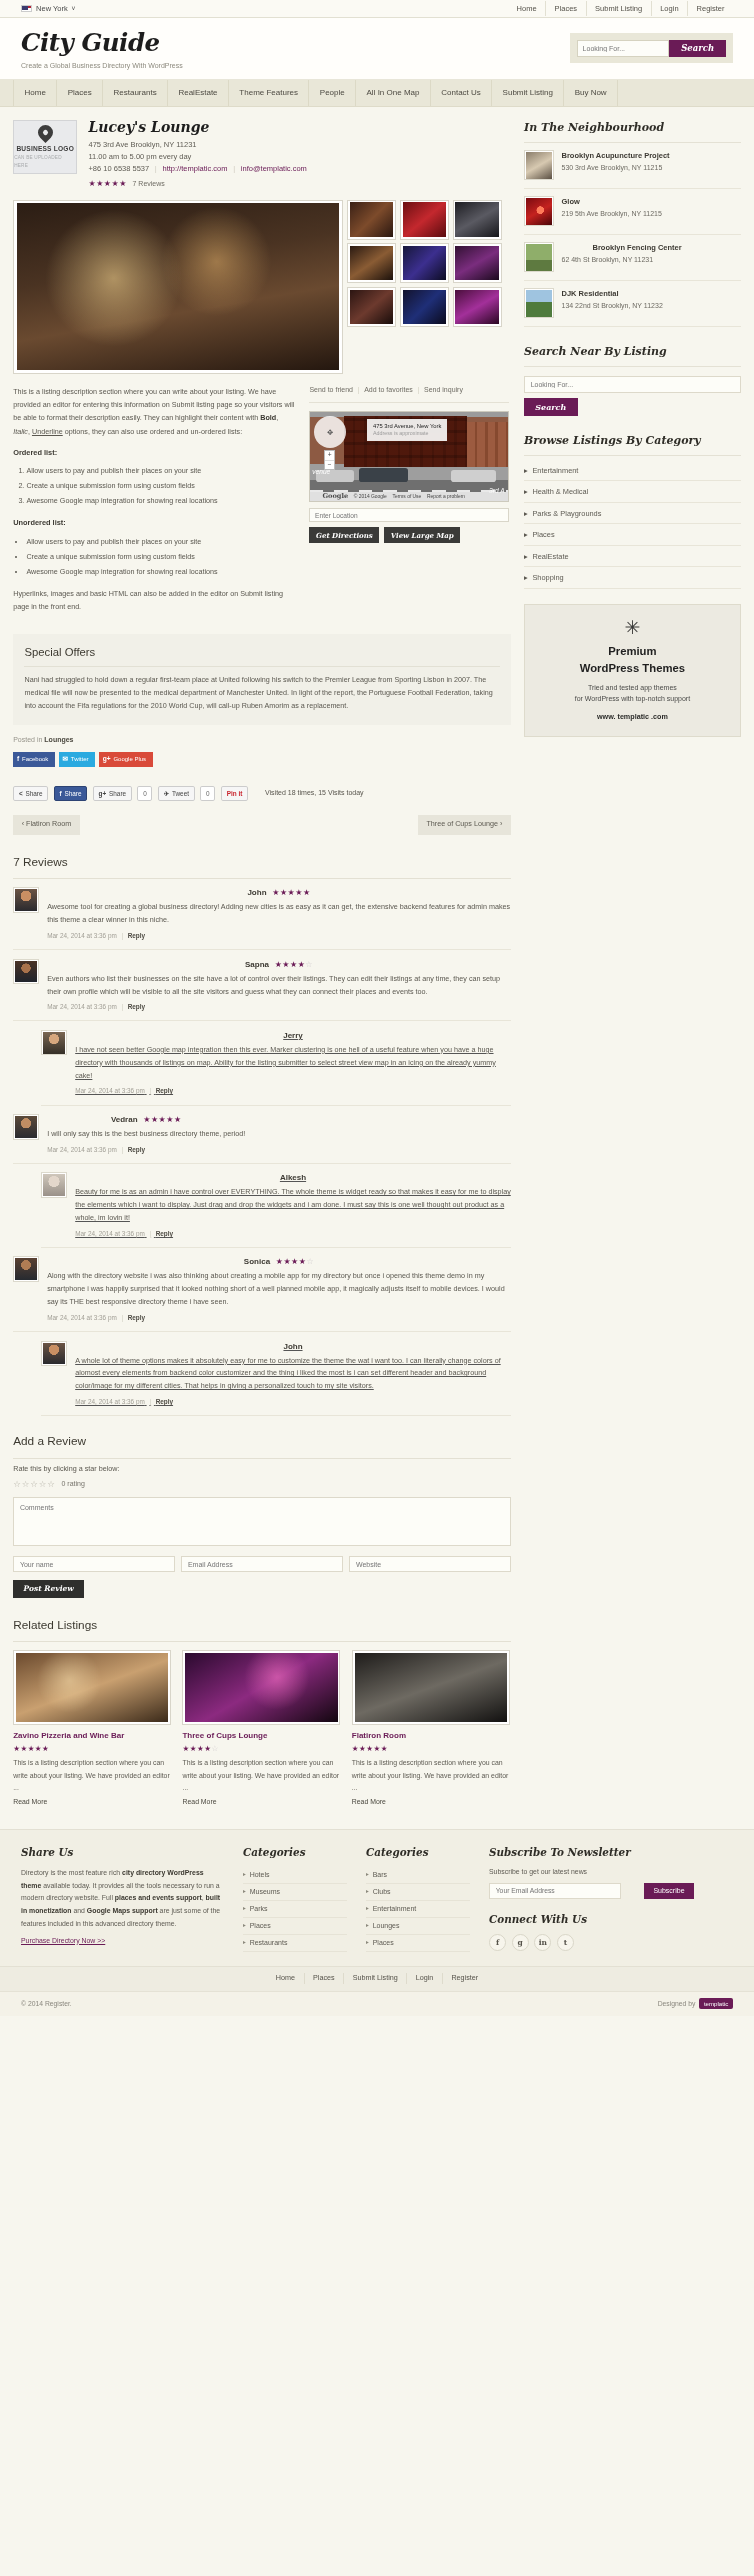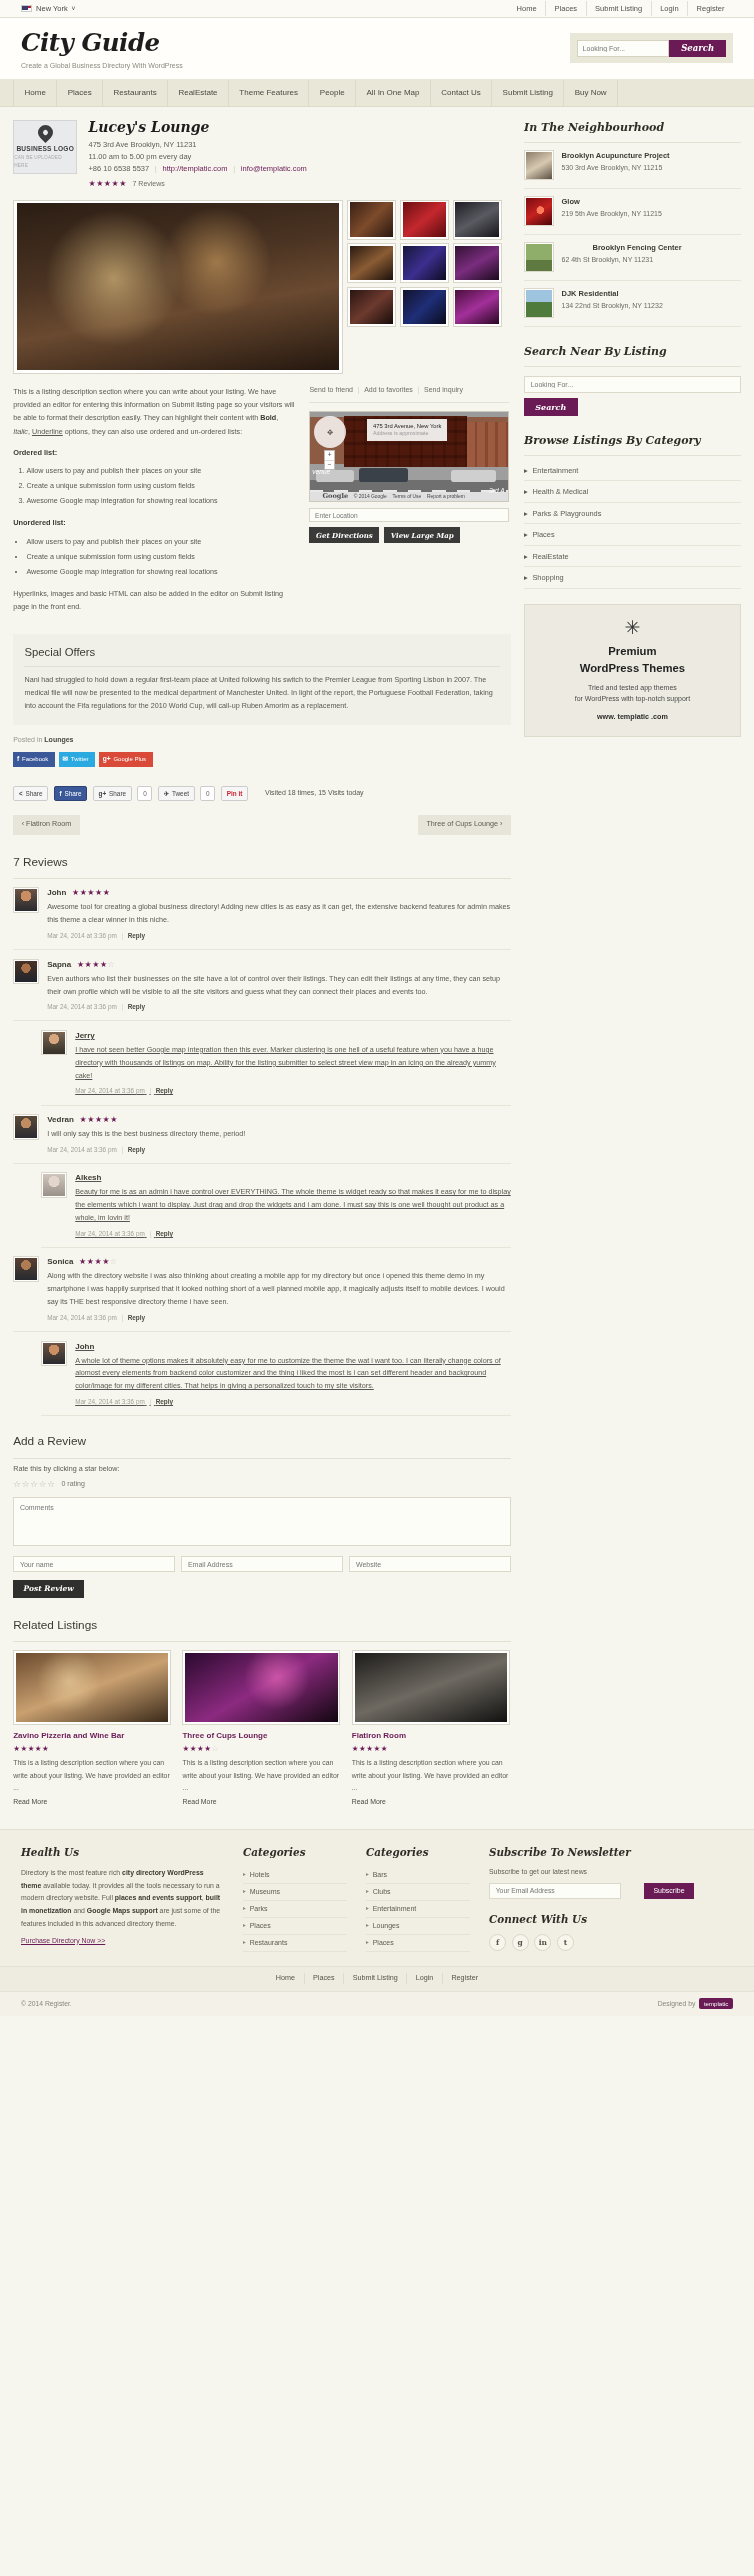--- a/index.html
+++ b/index.html
@@ -250,21 +250,21 @@
   .review.nested { margin-left: 28px; text-decoration: underline; }
   .avatar { width: 25.5px; height: 25.5px; border:0.9px solid #dcd9cc; padding:0.9px; background:#fff; flex-shrink:0; }
   .avatar i { display:block; width:100%; height:100%; }
   .av1 i { background: radial-gradient(circle at 50% 32%, #c98f63 0 28%, transparent 29%), linear-gradient(180deg,#6b5444,#2a2a2e); }
   .av2 i { background: radial-gradient(circle at 50% 34%, #a9724b 0 26%, transparent 27%), linear-gradient(180deg,#4a3326,#20242c); }
   .av3 i { background: radial-gradient(circle at 50% 32%, #d6a77e 0 27%, transparent 28%), linear-gradient(180deg,#7a6652,#353028); }
   .av4 i { background: radial-gradient(circle at 50% 33%, #c08d63 0 27%, transparent 28%), linear-gradient(180deg,#5b4a3a,#2b2b30); }
   .av5 i { background: radial-gradient(circle at 50% 34%, #e3d7cb 0 30%, transparent 31%), linear-gradient(180deg,#cfc7bb,#9a9189); }
   .av6 i { background: radial-gradient(circle at 50% 32%, #b07c54 0 26%, transparent 27%), linear-gradient(180deg,#5a4132,#262a30); }
   .av7 i { background: radial-gradient(circle at 50% 32%, #c98f63 0 28%, transparent 29%), linear-gradient(180deg,#6b5444,#2a2a2e); }
-  .rv-head { display:flex; align-items:center; gap:5.7px; }
+  .rv-head { display:flex; align-items:center; gap:5.7px;justify-content:center; }
   .rv-name { font-size:8px; font-weight:bold; color:#3d3a33; }
   .rv-body { font-size:7.2px; line-height:1.8; color:#5a574f; margin-top:1.9px; }
   .rv-foot { font-size:6.4px; color:#a19e95; margin-top:3.8px; }
   .rv-foot a { color:#4e4b43; text-decoration:none; font-weight:bold; }
   .rv-foot .sep { color:#cfccc0; margin:0 2.8px; }
 
   
   .addrev { margin-top: 17px; }
   .rate-lbl { font-size:7.2px; color:#5a574f; margin-top:5.7px; }
   .rate-row { display:flex; align-items:center; gap:5.7px; margin-top:2.8px; }
@@ -838,21 +838,21 @@
         <div style="font-size:11.3px;font-weight:bold;color:#1f1f1f;">WordPress Themes</div>
         <div style="font-size:7px;color:#4a4a48;margin-top:6.6px;">Tried and tested app themes</div>
         <div style="font-size:7px;color:#4a4a48;">for WordPress with top-notch support</div>
         <div style="font-size:7.2px;color:#2c2c2a;margin-top:7.5px;font-weight:bold;">www. templatic .com</div>
       </div>
     </div>
   </div>
 
   <div class="footer">
     <div class="fcol-about">
-      <div class="ftitle">Health Us</div>
+      <div class="ftitle">Share Us</div>
       <div class="fabout">
         <span>Directory is the most feature rich </span><b>city directory WordPress theme</b><span> available today. It provides all the tools necessary to run a modern directory website. Full </span><b>places and events support</b><span>, </span><b>built in monetization</b><span> and </span><b>Google Maps support</b><span> are just some of the features included in this advanced directory theme.</span>
         <div style="margin-top:3.8px;"><a href="#" style="color:#6a1b56;text-decoration:underline;">Purchase Directory Now &gt;&gt;</a></div>
       </div>
     </div>
 
     <div class="fcol-cat">
       <div class="ftitle">Categories</div>
       <ul class="flist">
         <li>

